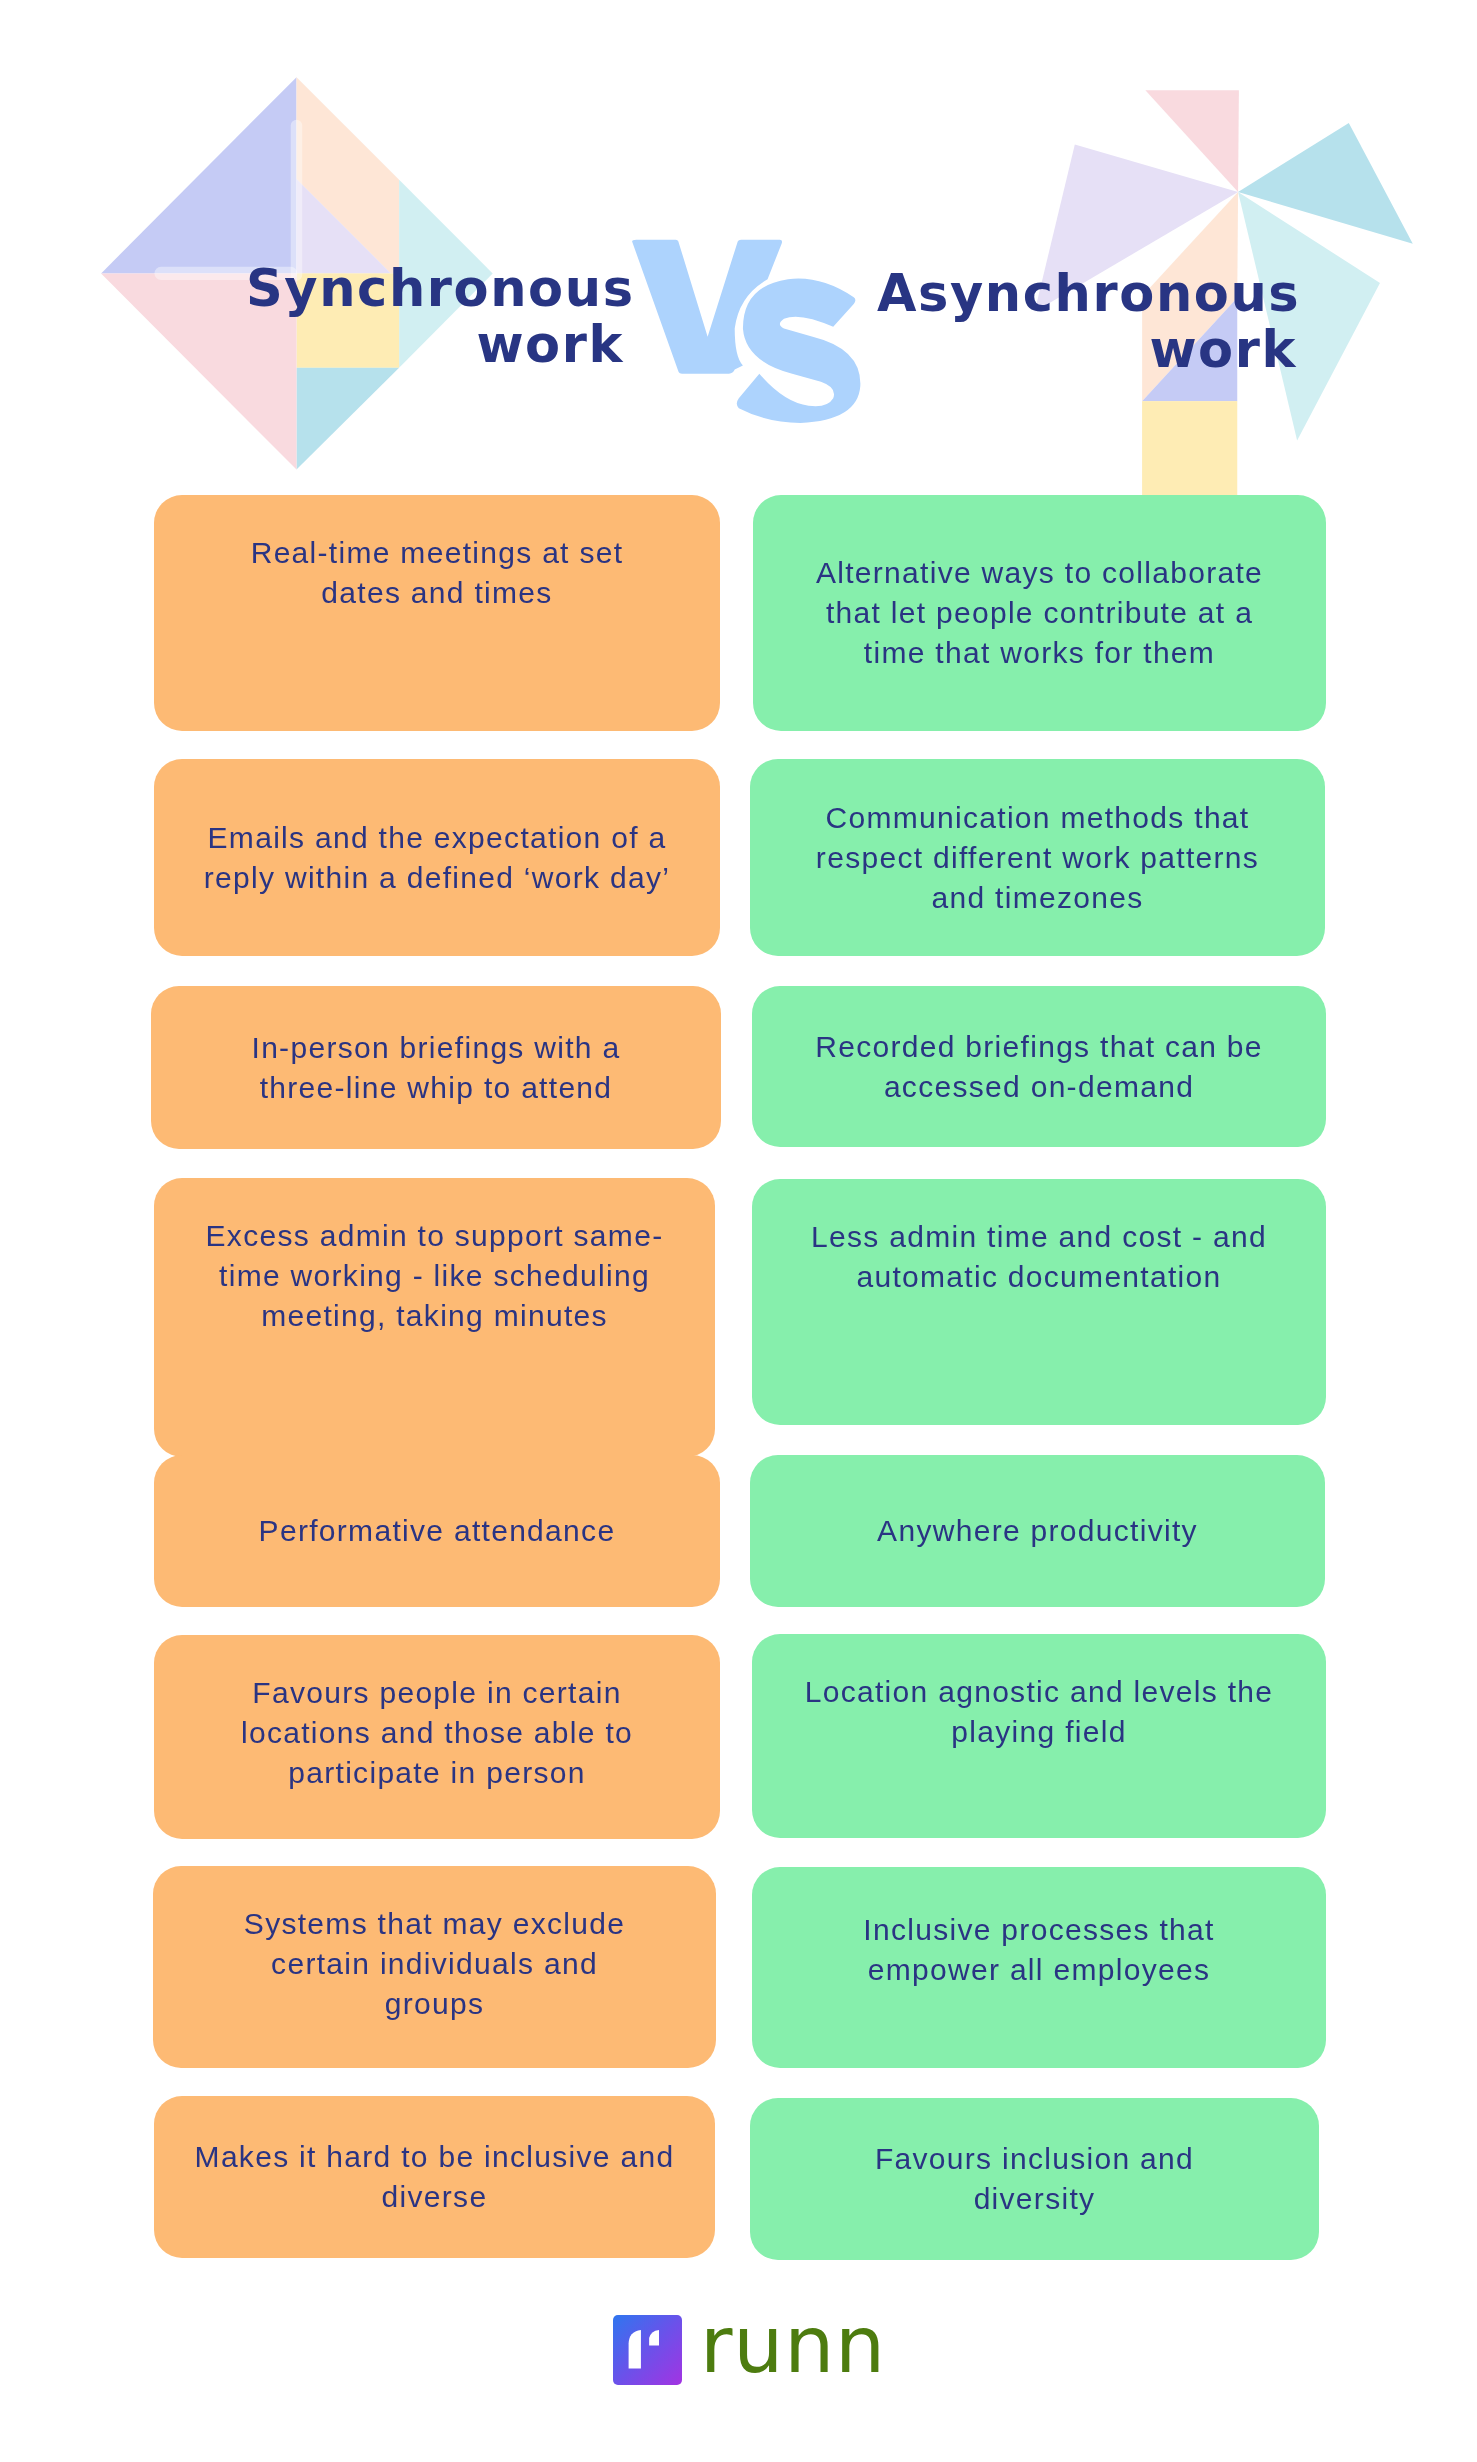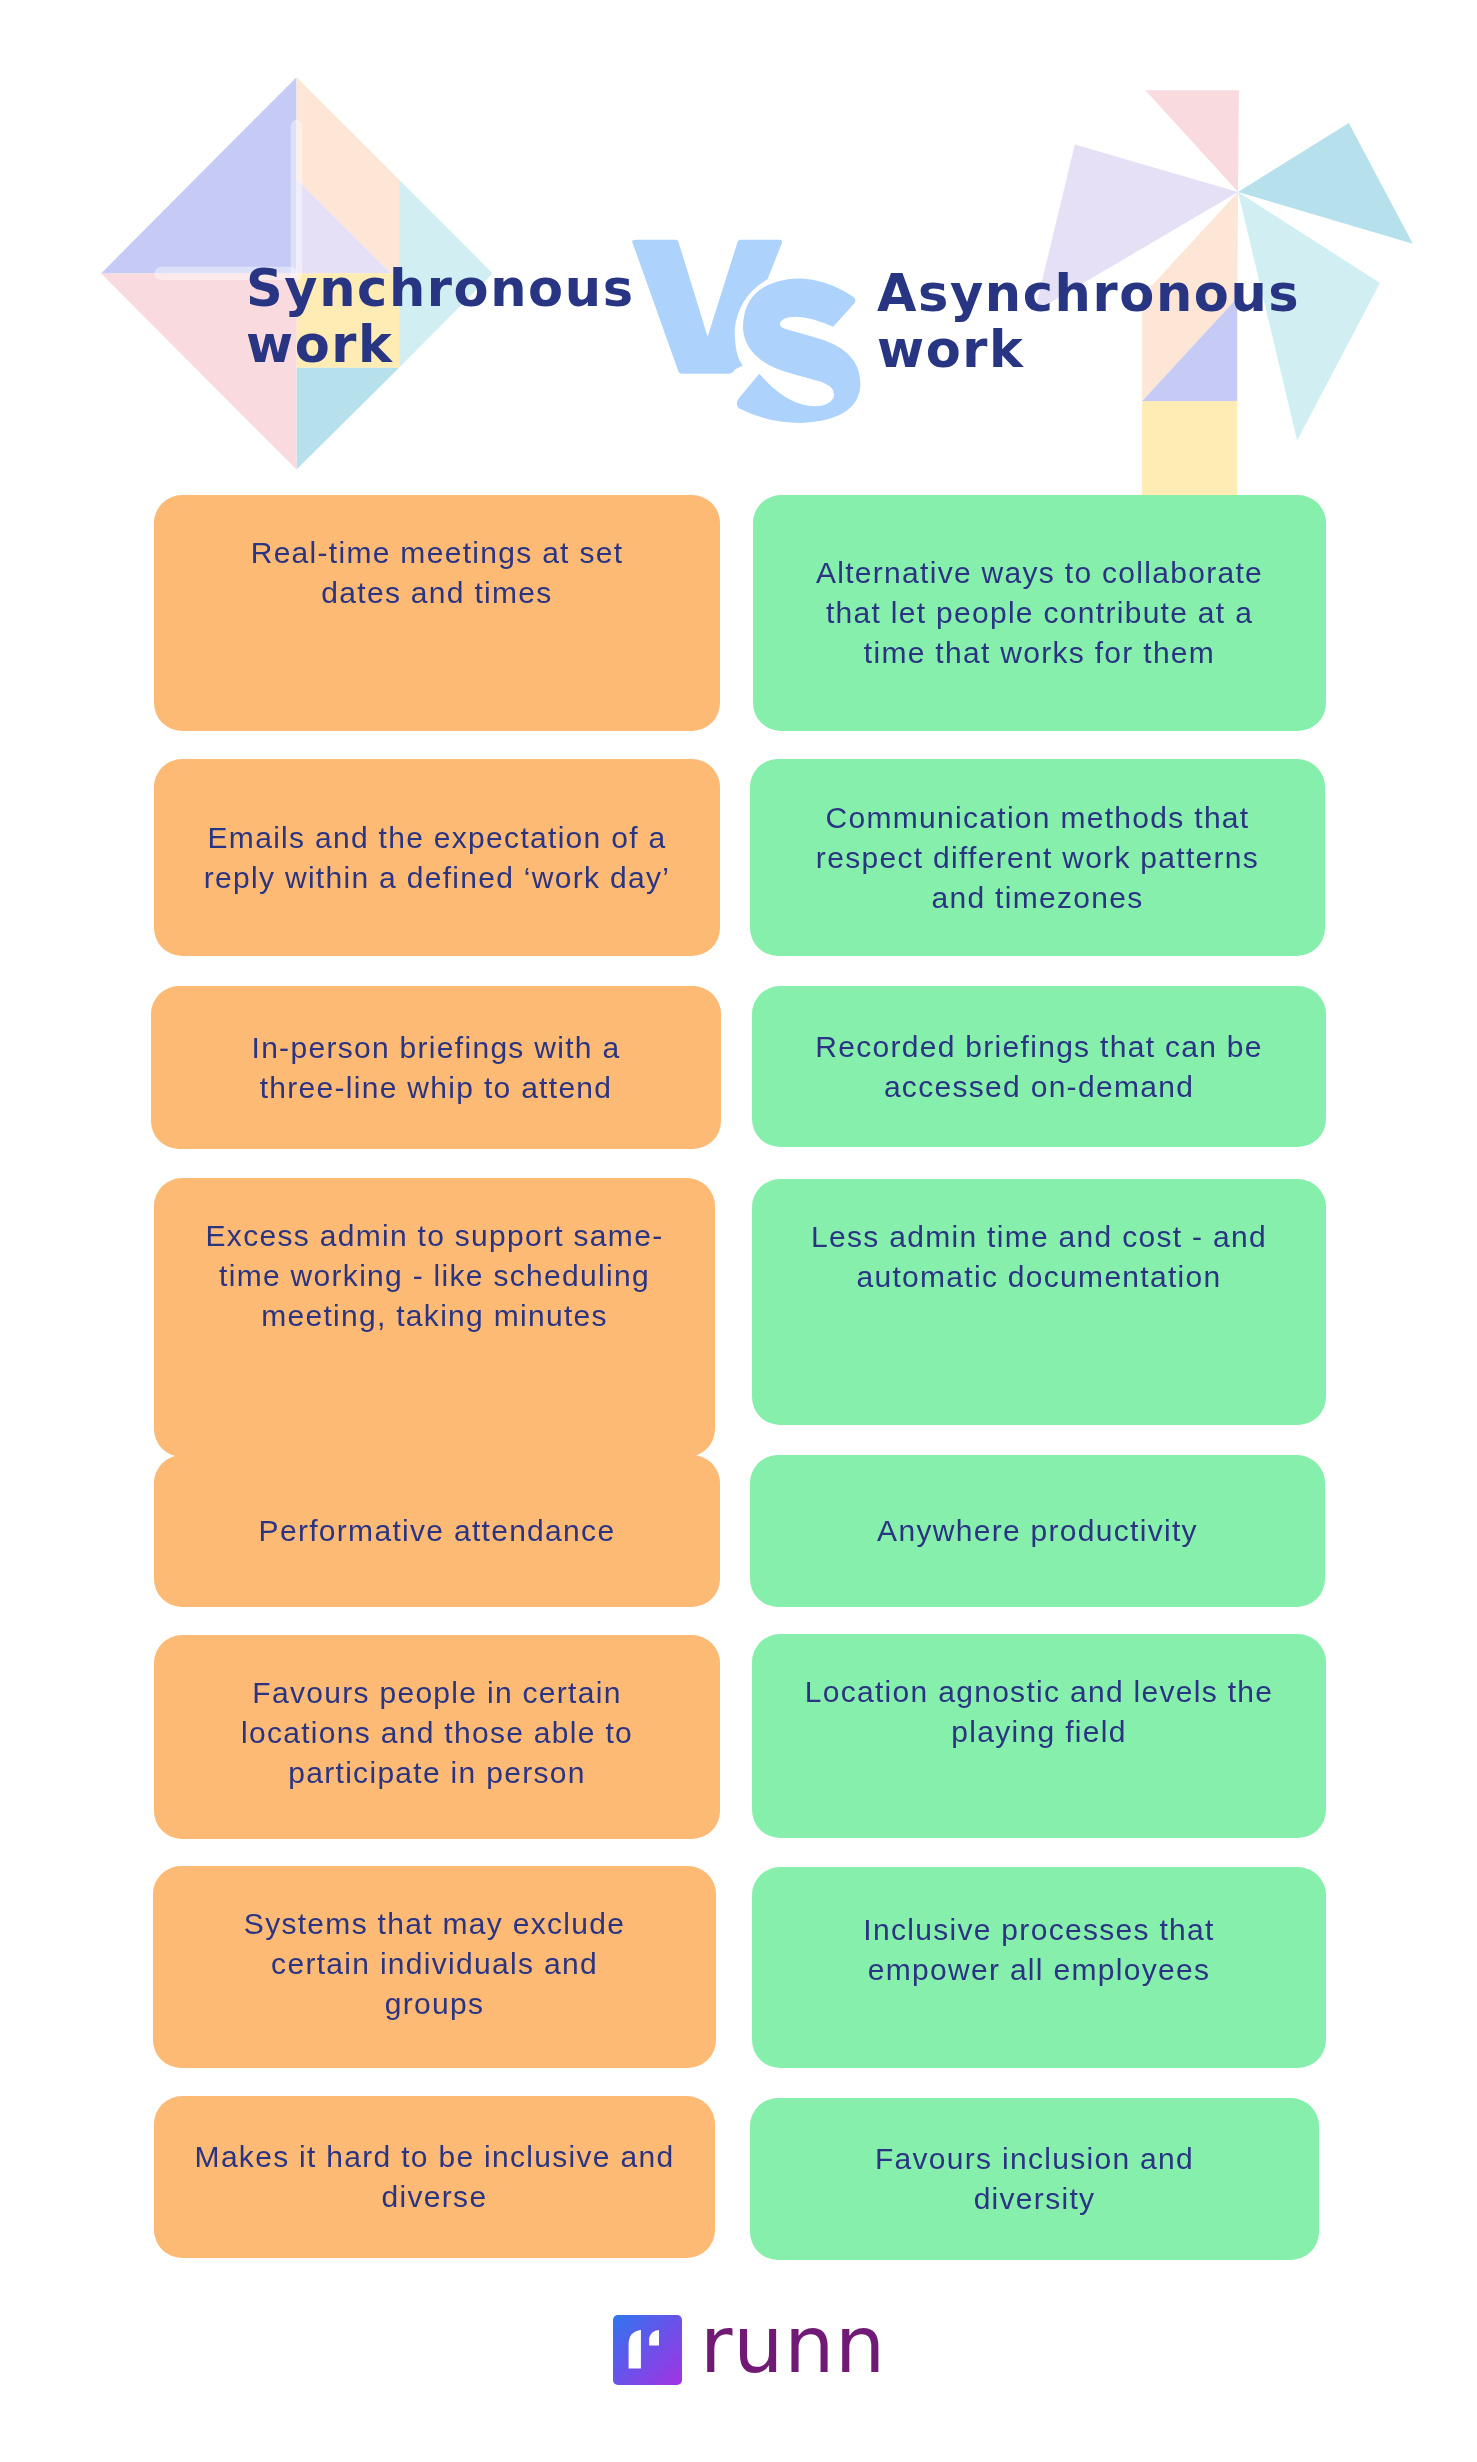--- a/index.html
+++ b/index.html
@@ -2,21 +2,21 @@
 <html style="font-size:13px"><head>
 <meta charset="utf-8">
 <style>
   html, body { margin: 0; padding: 0; background: #ffffff; }
   body { width: 1477px; height: 2462px; position: relative; overflow: hidden;
          font-family: "Liberation Sans", "DejaVu Sans", sans-serif; }
   .deco { position: absolute; left: 0; top: 0; }
   .heading {
     position: absolute; color: #283583; font-weight: 700;
     font-family: "DejaVu Sans", "Liberation Sans", sans-serif;
-    font-size: 51px; line-height: 56px; text-align: left;
+    font-size: 51px; line-height: 56px; text-align: right;
     letter-spacing: 1.6px; white-space: nowrap;
   }
   .heading span { display: block; }
   .card {
     position: absolute; border-radius: 28px;
     display: flex; align-items: flex-start; justify-content: center;
     box-sizing: border-box; padding: 38px 33px 0 33px;
   }
   .card.sync { background: #fdba74; }
   .card.async { background: #86efac; }
@@ -26,21 +26,21 @@
     text-align: center; letter-spacing: 1.3px;
     font-family: "Liberation Sans", sans-serif;
   }
   .logo { position: absolute; left: 613px; top: 2315px; display: flex; align-items: center; }
   .logo-mark {
     width: 69px; height: 70px; border-radius: 4.9px;
     background: linear-gradient(135deg, #2f76ef 0%, #6a52ea 50%, #a333e2 100%);
     position: relative;
   }
   .logo-text {
-    margin-left: 18px; color: #701a75; font-size: 79px; font-weight: 400;
+    margin-left: 18px; color: #4d7c0f; font-size: 79px; font-weight: 400;
     font-family: "DejaVu Sans", sans-serif; letter-spacing: 0.8px;
     line-height: 66px; position: relative; top: -4.9px;
   }
 </style>
 </head>
 <body>
 
 <svg class="deco" width="657" height="509" viewBox="0 0 800 620">
   <polygon points="123,333 361,94 361,333" fill="#c5cbf5"></polygon>
   <polygon points="361,94 486,219 486,333 476,333 361,218" fill="#fee6d6"></polygon>

